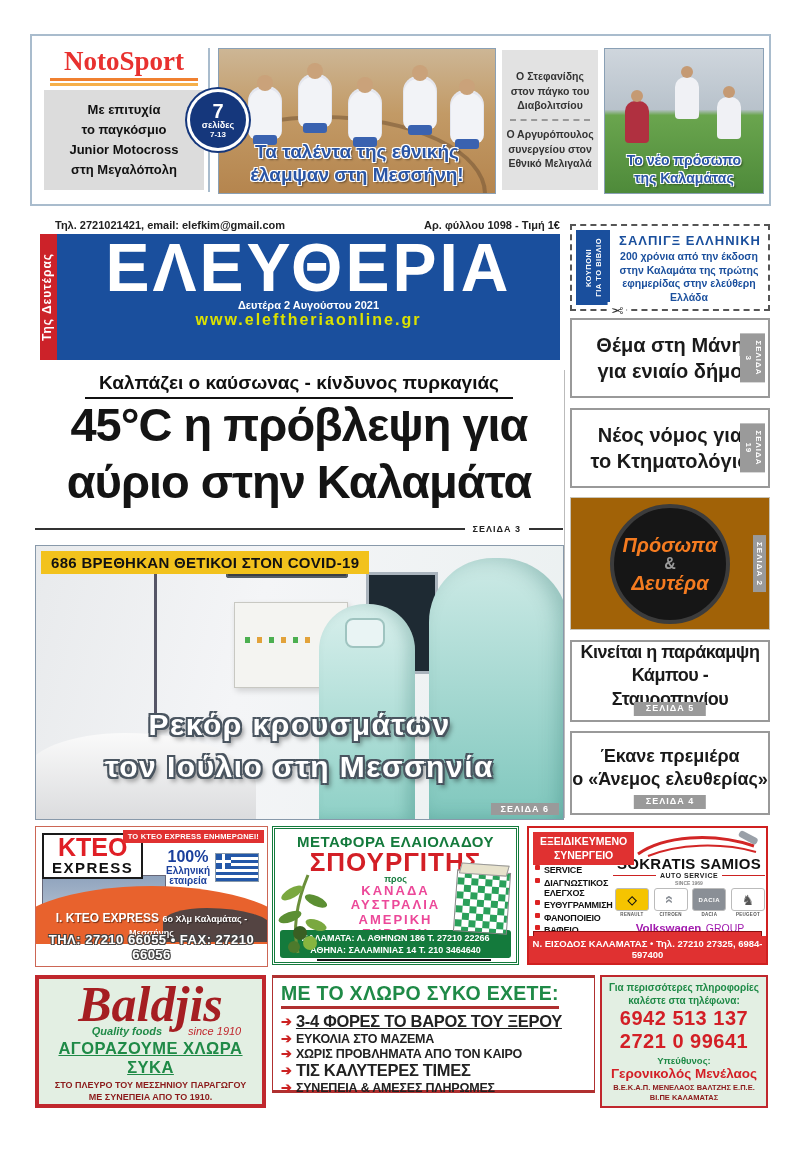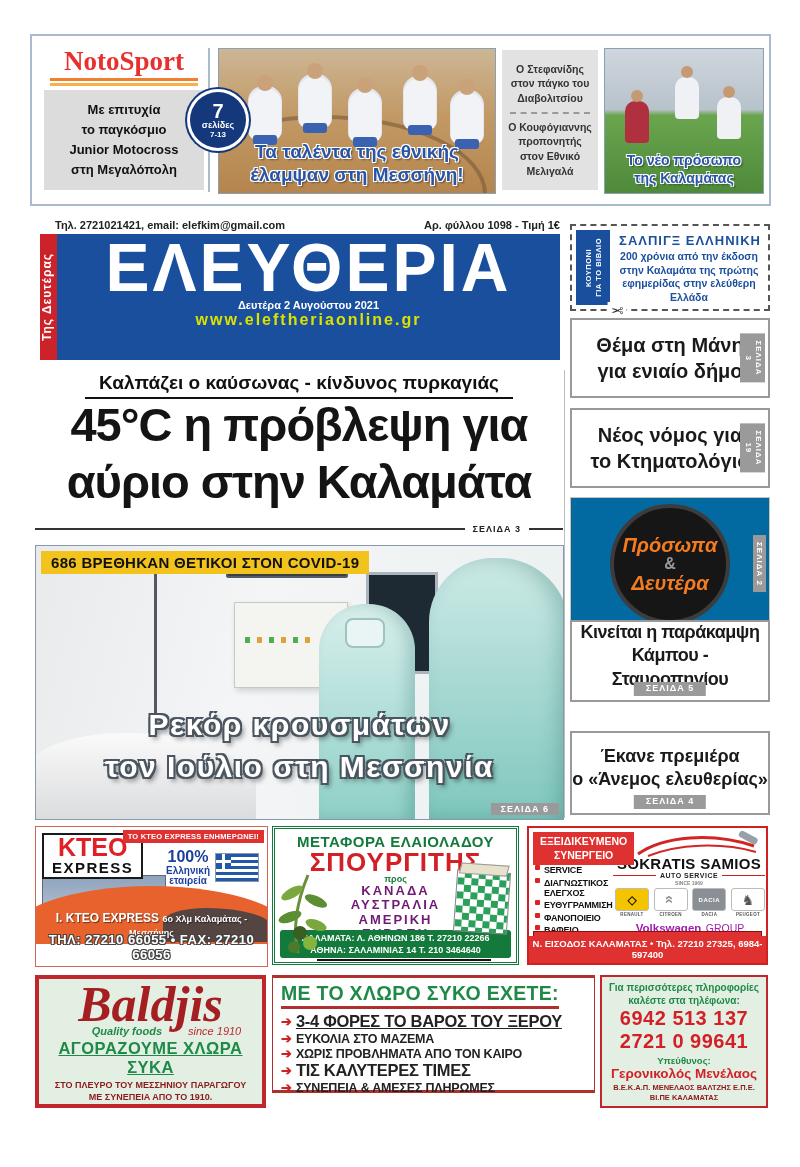--- a/index.html
+++ b/index.html
@@ -45,25 +45,25 @@
   
   .coupon{left:570px;top:224px;width:200px;height:87px;border:2px dashed #555;background:#fff;box-sizing:border-box;}
   .coupon-label{position:absolute;left:4px;top:4px;bottom:4px;width:34px;background:#1a4f9d;display:flex;justify-content:center;align-items:center;gap:1px;}
   .coupon-label span{writing-mode:vertical-rl;transform:rotate(180deg);color:#fff;font-size:7.5px;font-weight:bold;letter-spacing:.5px;}
   .coupon-title{position:absolute;left:44px;top:7px;right:4px;text-align:center;color:#1a4f9d;font-weight:900;font-size:13px;letter-spacing:1px;}
   .coupon-body{position:absolute;left:42px;top:24px;right:4px;text-align:center;color:#1a4f9d;font-weight:bold;font-size:10.5px;line-height:1.3;}
   .scissors{position:absolute;left:36px;bottom:-11px;font-size:15px;color:#333;background:#fff;padding:0 3px;transform:scaleX(-1);}
   .sbox{left:570px;width:200px;border:2px solid #999;background:#fff;box-sizing:border-box;display:flex;flex-direction:column;justify-content:center;text-align:center;font-weight:bold;color:#1a1a1a;}
   .sbox1{top:318px;height:80px;font-size:20px;line-height:1.3;}
   .sbox2{top:408px;height:80px;font-size:20px;line-height:1.3;}
-  .sbox3{top:620px;height:82px;font-size:18px;line-height:1.3;letter-spacing:-.5px;padding-bottom:10px;}
+  .sbox3{top:640px;height:82px;font-size:18px;line-height:1.3;letter-spacing:-.5px;padding-bottom:10px;}
   .sbox4{top:731px;height:84px;font-size:18px;line-height:1.3;padding-bottom:10px;}
   .vbadge{position:absolute;right:3px;top:50%;transform:translateY(-50%);writing-mode:vertical-rl;background:#9a9a9a;color:#fff;font-size:8px;font-weight:bold;letter-spacing:1px;padding:7px 2px;}
   .hbadge{position:absolute;bottom:4px;left:50%;transform:translateX(-50%);background:#9a9a9a;color:#fff;font-size:9px;font-weight:bold;letter-spacing:1px;padding:1px 12px;white-space:nowrap;}
-  .prosopa{left:570px;top:497px;width:200px;height:133px;background:#0369a1;border:1px solid #c8c4b8;box-sizing:border-box;}
+  .prosopa{left:570px;top:497px;width:200px;height:133px;background:#a16207;border:1px solid #c8c4b8;box-sizing:border-box;}
   .pp-circle{position:absolute;left:50%;top:50%;transform:translate(-50%,-50%);width:112px;height:112px;border-radius:50%;background:#161616;border:4px solid #3c3c3c;display:flex;flex-direction:column;align-items:center;justify-content:center;line-height:1;}
   .pp-circle .pp1,.pp-circle .pp2{color:#f47b20;font-style:italic;font-weight:900;font-size:20px;}
   .pp-circle .amp{color:#9a9a9a;font-weight:900;font-size:16px;margin:1px 0;}
   .vsep{left:564px;top:370px;width:1px;height:448px;background:#bbb;}
 
   
   .kicker{left:35px;top:372px;width:528px;text-align:center;}
   .kicker span{display:inline-block;font-size:19px;font-weight:bold;border-bottom:2px solid #111;padding:0 14px 3px;}
   .headline{left:35px;top:396px;width:528px;text-align:center;font-size:47px;font-weight:900;letter-spacing:-1px;line-height:1.22;color:#141414;}
   .lead-rule{left:35px;top:524px;width:528px;display:flex;align-items:center;gap:8px;}
@@ -107,21 +107,21 @@
   .kteo-car{right:-6px;bottom:24px;width:110px;height:34px;background:#3a3f46;border-radius:40% 60% 0 0;opacity:.85;}
   .kteo-addr{left:0;right:0;bottom:27px;z-index:4;text-align:center;color:#fff;font-weight:900;font-size:12px;text-shadow:1px 1px 1px rgba(0,0,0,.5);}
   .kteo-addr .small{font-size:9px;font-weight:bold;}
   .kteo-phone{left:0;right:0;bottom:4px;z-index:4;text-align:center;color:#fff;font-weight:900;font-size:13px;letter-spacing:.5px;
     text-shadow:-1px -1px 0 #444,1px -1px 0 #444,-1px 1px 0 #444,1px 1px 0 #444;}
 
   .spour{left:272px;top:826px;width:247px;height:139px;border:3px double #147a3c;background:#fff;box-sizing:border-box;text-align:center;overflow:hidden;}
   .sp-h{color:#147a3c;font-weight:900;font-size:15px;letter-spacing:.5px;margin-top:4px;}
   .sp-brand{color:#d31f26;font-weight:900;font-size:26px;letter-spacing:1px;line-height:.95;}
   .sp-pros{color:#147a3c;font-weight:bold;font-size:9px;line-height:1;}
-  .sp-dest{font-weight:900;font-size:13px;letter-spacing:2px;line-height:1.12;color:#701a75;}
+  .sp-dest{font-weight:900;font-size:13px;letter-spacing:2px;line-height:1.12;color:#ec4899;}
   .sp-row{display:flex;justify-content:center;align-items:baseline;gap:4px;margin-top:1px;}
   .sp-kai{color:#147a3c;font-weight:bold;font-size:9px;}
   .sp-all{font-weight:900;font-size:15px;letter-spacing:1px;border-bottom:2px solid #111;line-height:1.1;color:#111;}
   .sp-foot{position:absolute;left:5px;right:5px;bottom:4px;background:#147a3c;border-radius:3px;color:#fff;font-weight:bold;font-size:9px;line-height:1.35;padding:2px 0;}
   .sp-olive{position:absolute;left:3px;top:42px;}
   .sp-tin{position:absolute;right:7px;top:42px;width:52px;height:60px;border:1px solid #888;transform:rotate(4deg);
     background:repeating-conic-gradient(#2aa05a 0% 25%,#fff 0% 50%);background-size:14px 14px;}
   .sp-tin:before{content:"";position:absolute;left:2px;top:-8px;right:2px;height:9px;background:#e7e2cc;border:1px solid #999;transform:skewX(-12deg);}
 
   .samios{left:527px;top:826px;width:241px;height:139px;border:2px solid #d02020;background:#fff;box-sizing:border-box;overflow:hidden;}
@@ -207,21 +207,21 @@
       <div class="bb-p" style="left:185px;top:30px;"></div>
       <div class="bb-p" style="left:232px;top:44px;"></div>
       <figcaption class="photo-cap">
         <div>Τα ταλέντα της εθνικής</div>
         <div>έλαμψαν στη Μεσσήνη!</div>
       </figcaption>
     </figure>
     <div class="abs notes">
       <p style="margin:0;">Ο Στεφανίδης στον πάγκο του Διαβολιτσίου</p>
       <div class="dash"></div>
-      <p style="margin:0;">Ο Κουφόγιαννης προπονητής στον Εθνικό Μελιγαλά</p>
+      <p style="margin:0;">Ο Αργυρόπουλος συνεργείου στον Εθνικό Μελιγαλά</p>
     </div>
     <figure class="abs photo photo-foot" style="margin:0;">
       <div class="fb-p" style="left:20px;top:52px;background:#b03040;"></div>
       <div class="fb-p" style="left:70px;top:28px;background:#f0f1f5;"></div>
       <div class="fb-p" style="left:112px;top:48px;background:#f0f1f5;"></div>
       <figcaption class="photo-cap fb-cap">
         <div>Το νέο πρόσωπο</div>
         <div>της Καλαμάτας</div>
       </figcaption>
     </figure>

